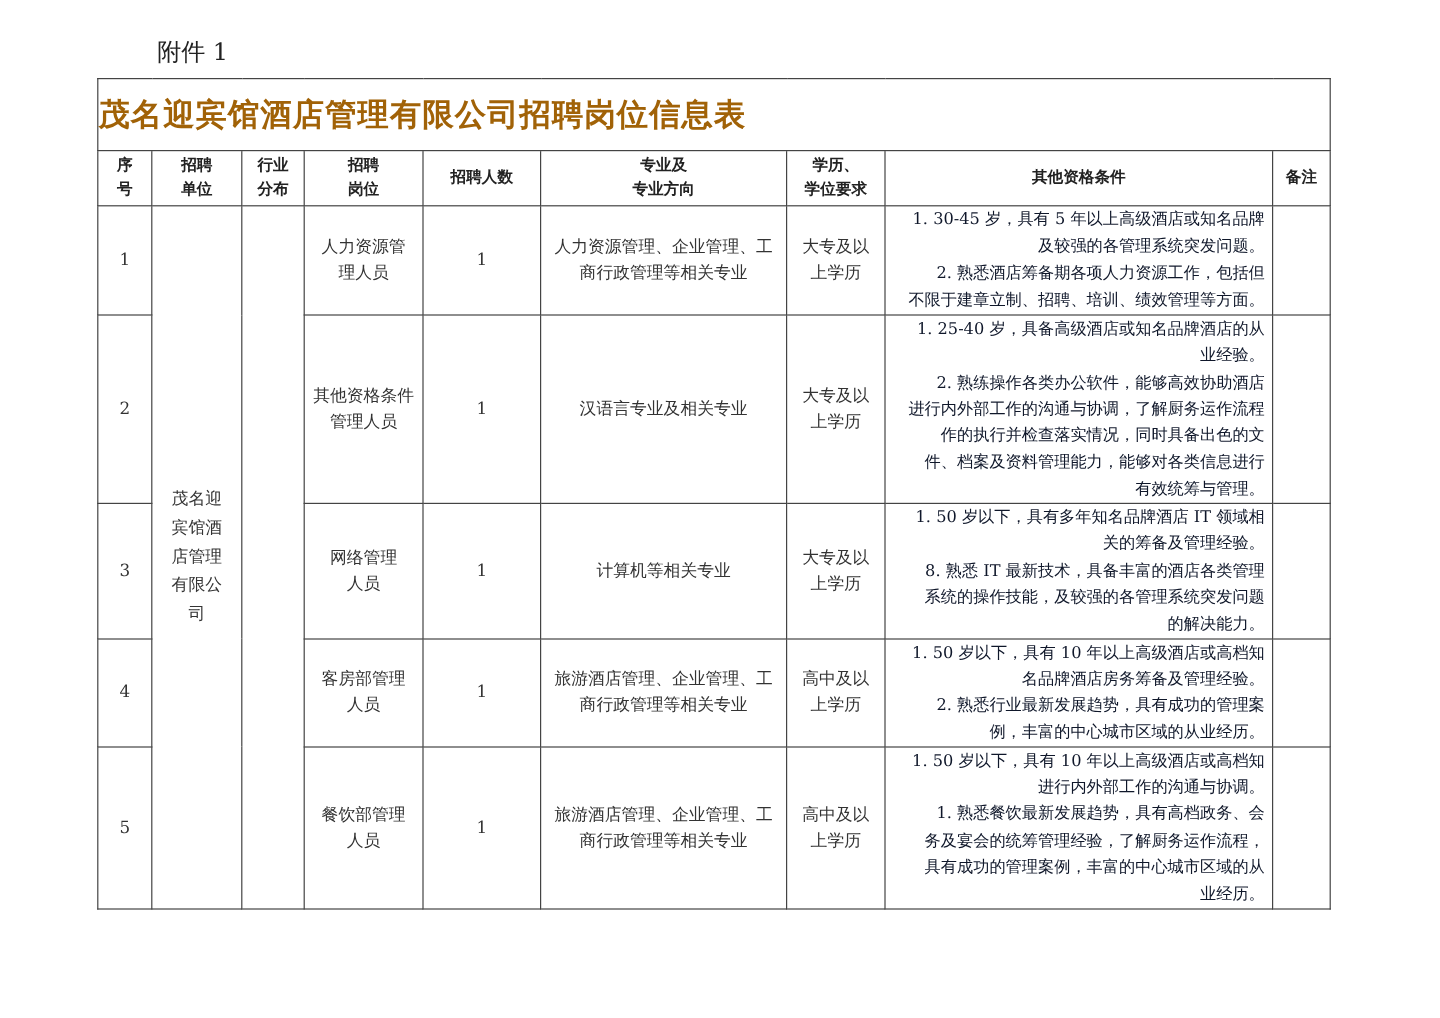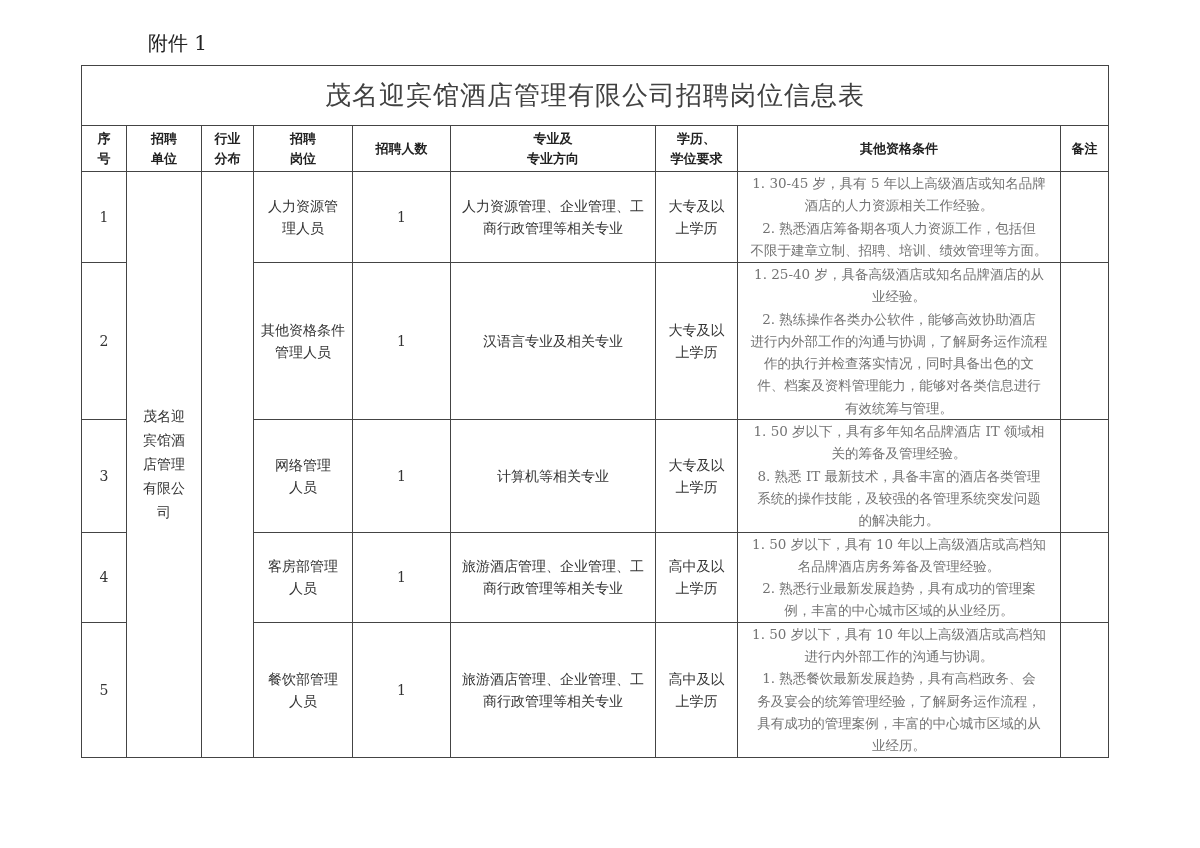--- a/index.html
+++ b/index.html
@@ -1,26 +1,26 @@
 <!DOCTYPE html>
 <html><head>
 <meta charset="utf-8">
 <style>
   html, body { margin: 0; padding: 0; background: #ffffff; }
   body { width: 1200px; height: 848px; position: relative; overflow: hidden;
          font-family: "DejaVu Serif", "Liberation Serif", serif; color: #222; }
-  .attach { position: absolute; left: 148px; top: 30px; font-size: 20px; color: #222; }
+  .attach { position: absolute; left: 131px; top: 30px; font-size: 20px; color: #222; }
   table.main { position: absolute; left: 81px; top: 65px; border-collapse: collapse;
                table-layout: fixed; width: 1027px; }
   table.main td, table.main th { border: 1.3px solid #444; padding: 0; vertical-align: middle; }
-  .title-cell { height: 59px; text-align: center; font-size: 26px; letter-spacing: 1px; color: #404040; font-weight: normal; }
+  .title-cell { height: 59px; font-size: 26px; letter-spacing: 1px; color: #a16207; font-weight: bold; }
   .hdr th { height: 45px; font-family: "DejaVu Sans", "Liberation Sans", sans-serif; font-weight: bold;
             font-size: 13px; line-height: 20px; text-align: center; color: #222; }
   .c { text-align: center; font-size: 14px; line-height: 22px; color: #333; }
-  .cond { text-align: center; font-size: 13.5px; line-height: 22.3px; padding: 0 6px !important; color: #737373; vertical-align: top !important; }
+  .cond { text-align: right; font-size: 13.5px; line-height: 22.3px; padding: 0 6px !important; color: #0f172a; vertical-align: top !important; }
   .line { display: block; }
   .unit { text-align: center; font-size: 14px; line-height: 24px; color: #333; padding: 0 8px !important; }
 </style>
 </head>
 <body>
 
 <div class="attach">附件 1</div>
 
 <table class="main">
   <colgroup>
@@ -86,21 +86,21 @@
     <td class="c">
           <span class="line">人力资源管理、企业管理、工</span>
           <span class="line">商行政管理等相关专业</span>
         </td>
     <td class="c">
           <span class="line">大专及以</span>
           <span class="line">上学历</span>
         </td>
     <td class="cond">
           <span class="line">1. 30-45 岁，具有 5 年以上高级酒店或知名品牌</span>
-          <span class="line">酒店的人力资源相关工作经验。</span>
+          <span class="line">及较强的各管理系统突发问题。</span>
           <span class="line">2. 熟悉酒店筹备期各项人力资源工作，包括但</span>
           <span class="line">不限于建章立制、招聘、培训、绩效管理等方面。</span>
         </td>
     <td class="c"></td>
   </tr>
 
   <tr style="height:156px">
     <td class="c">2</td>
     <td class="c">
           <span class="line">其他资格条件</span>

